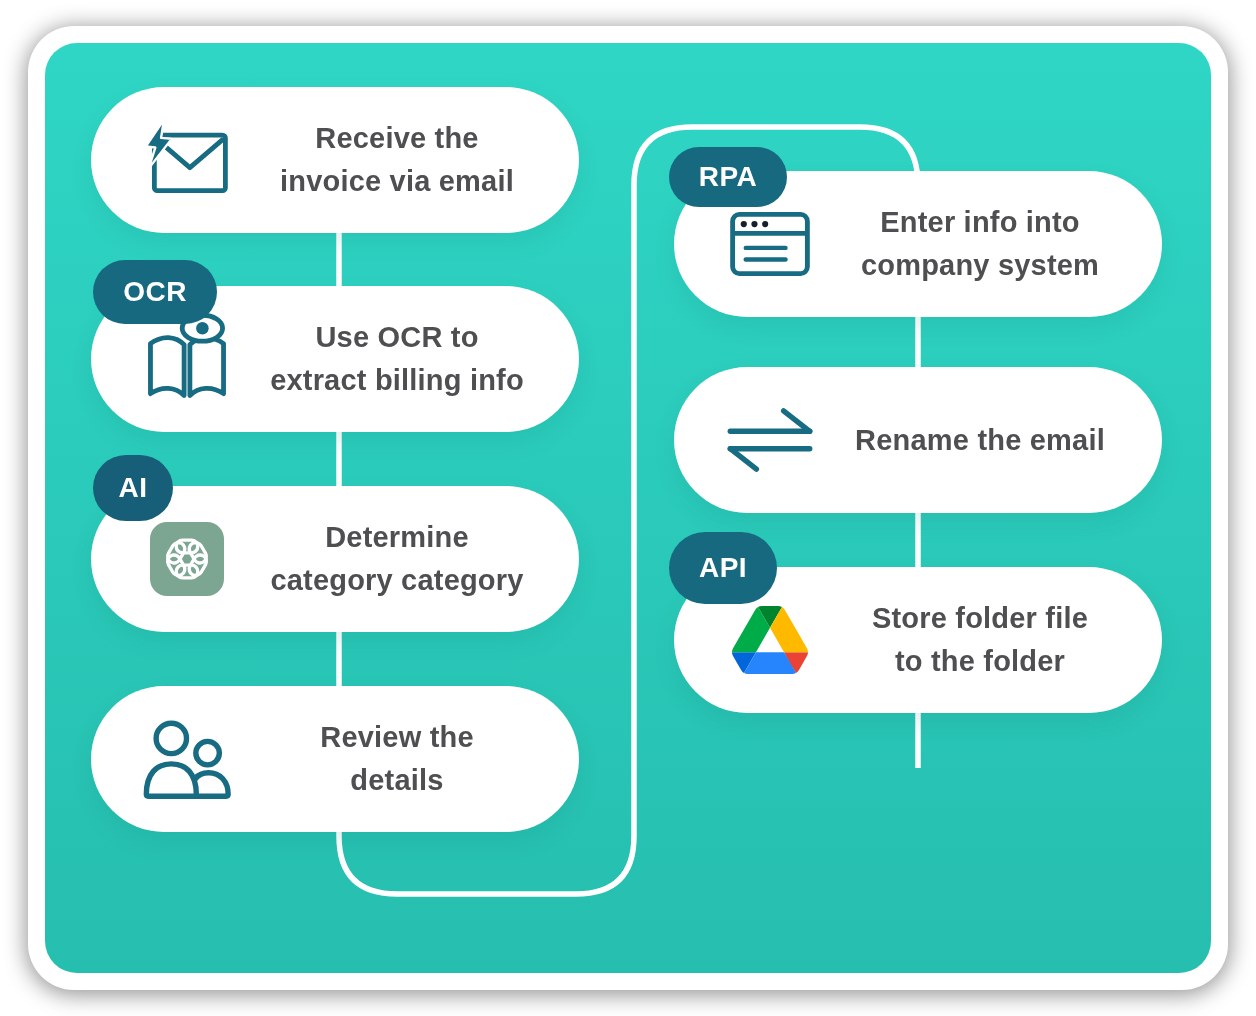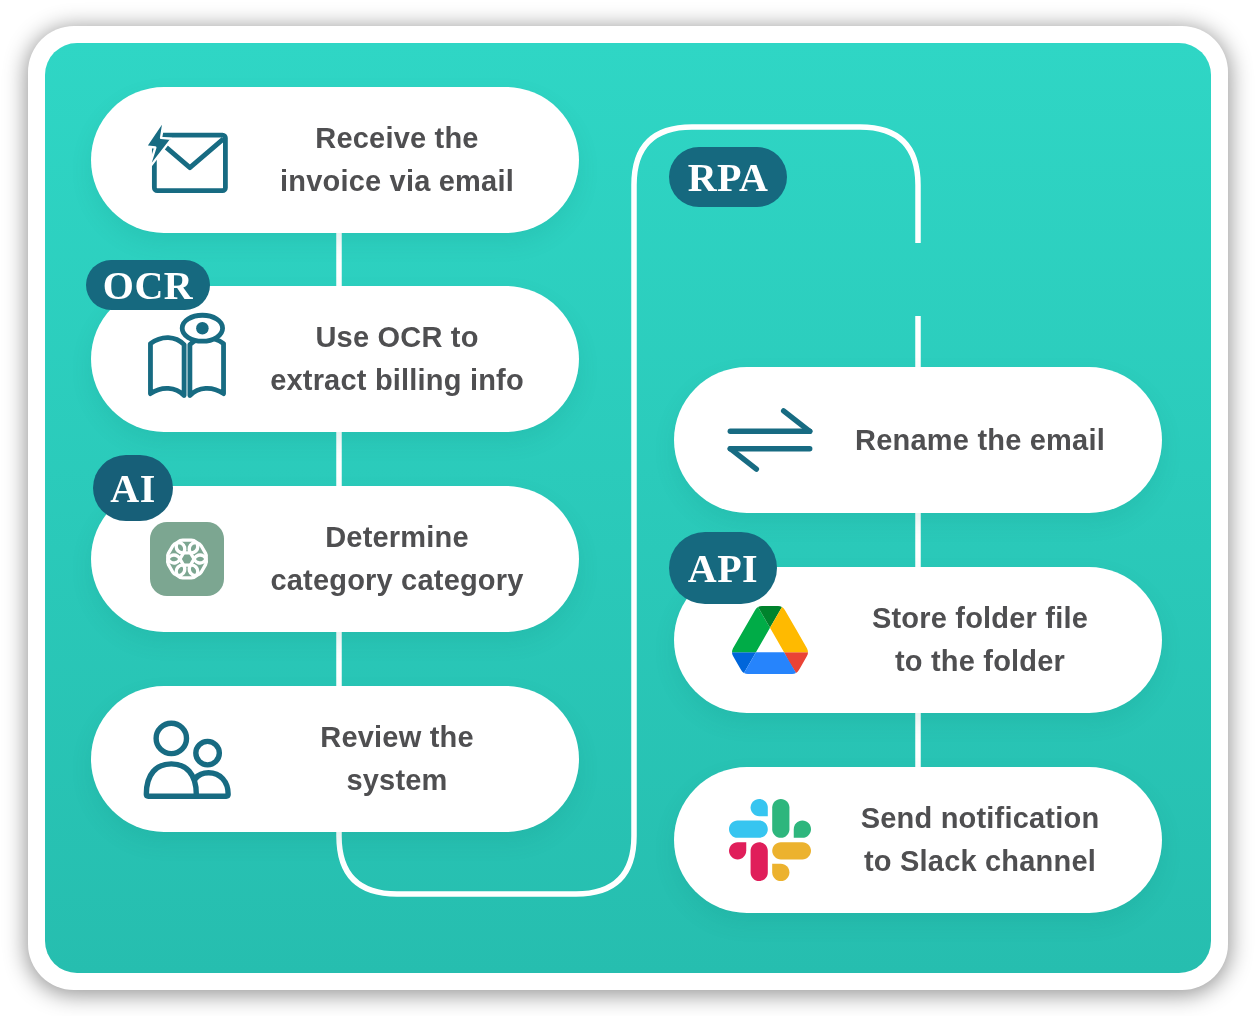--- a/index.html
+++ b/index.html
@@ -32,23 +32,23 @@
     position:absolute;left:152px;right:28px;top:50%;transform:translateY(-50%);
     text-align:center;white-space:pre-line;
     font-size:29px;line-height:43px;font-weight:600;color:#4F4F51;
     letter-spacing:0.2px;
   }
   .col-left{left:46px;}
   .col-right{left:629px;}
   .badge{
     position:absolute;z-index:2;background:#16697F;color:#ffffff;
     border-radius:999px;display:flex;align-items:center;justify-content:center;
-    font-size:40px;font-weight:bold;letter-spacing:0.5px;font-family:Liberation Serif, serif;
+    font-size:28px;font-weight:bold;letter-spacing:0.5px;
   }
-  .badge-ocr{left:41px;top:217px;width:124px;height:50px;}
+  .badge-ocr{left:48px;top:217px;width:124px;height:64px;}
   .badge-ai{left:48px;top:412px;width:80px;height:66px;border-radius:40px;background:#175F78;}
   .badge-rpa{left:624px;top:104px;width:118px;height:60px;}
   .badge-api{left:624px;top:489px;width:108px;height:72px;}
   .openai-chip{
     width:74px;height:74px;border-radius:17px;background:#7CA691;
     display:flex;align-items:center;justify-content:center;
   }
 </style>
 </head>
 <body>
@@ -121,23 +121,40 @@
         <svg width="98" height="86" viewBox="0 0 100 86">
           <g stroke="#176B82" stroke-width="5.5" stroke-linejoin="round" fill="#FFFFFF">
             <circle cx="71" cy="37" r="12"></circle>
             <path d="M53 81 C54 64 61 57 72 57 C84 57 92 66 92 79 Q92 81 90 81 L55 81 Z"></path>
             <path d="M8.5 79 C8.5 58 19 48 34 48 C49 48 59.5 58 59.5 79 Q59.5 81 57.5 81 L10.5 81 Q8.5 81 8.5 79 Z"></path>
             <circle cx="34" cy="22" r="15.5"></circle>
           </g>
         </svg>
       </div>
       <div class="label">Review the
-system</div>
+details</div>
     </div>
 
+    <div class="pill col-right" style="top:128px">
+      <div class="icon-wrap">
+        <svg width="82" height="66" viewBox="0 0 84 68">
+          <rect x="3.5" y="3.5" width="77" height="61" rx="7" fill="#FFFFFF" stroke="#176B82" stroke-width="5"></rect>
+          <path d="M3.5 23 H80.5" stroke="#176B82" stroke-width="5"></path>
+          <circle cx="15" cy="13.5" r="3.2" fill="#16202A"></circle>
+          <circle cx="26" cy="13.5" r="3.2" fill="#16202A"></circle>
+          <circle cx="37" cy="13.5" r="3.2" fill="#16202A"></circle>
+          <g stroke="#176B82" stroke-width="4.5" stroke-linecap="round">
+            <path d="M17 38 H58"></path>
+            <path d="M17 50 H58"></path>
+          </g>
+        </svg>
+      </div>
+      <div class="label">Enter info into
+company system</div>
+    </div>
 
     <div class="pill col-right" style="top:324px">
       <div class="icon-wrap">
         <svg width="90" height="64" viewBox="0 0 92 66">
           <g stroke="#176B82" stroke-width="5.5" fill="none" stroke-linecap="round">
             <path d="M5 24 H87"></path>
             <path d="M87 24 L60 3"></path>
             <path d="M87 42 H5"></path>
             <path d="M5 42 L32 63"></path>
           </g>
@@ -154,36 +171,20 @@
           <path fill="#EA4335" d="m73.55 76.8c1.35-.8 2.5-1.9 3.3-3.3l1.6-2.75 7.65-13.25c.8-1.4 1.2-2.95 1.2-4.5h-27.5l5.85 11.5z"></path>
           <path fill="#00832D" d="m43.65 25 13.75-23.8c-1.35-.8-2.9-1.2-4.5-1.2h-18.5c-1.6 0-3.15.45-4.5 1.2z"></path>
           <path fill="#2684FC" d="m59.8 53h-32.3l-13.75 23.8c1.35.8 2.9 1.2 4.5 1.2h50.8c1.6 0 3.15-.45 4.5-1.2z"></path>
           <path fill="#FFBA00" d="m73.4 26.5-12.7-22c-.8-1.4-1.95-2.5-3.3-3.3l-13.75 23.8 16.15 28h27.45c0-1.55-.4-3.1-1.2-4.5z"></path>
         </svg>
       </div>
       <div class="label">Store folder file
 to the folder</div>
     </div>
 
-    <div class="pill col-right" style="top:724px">
-      <div class="icon-wrap">
-        <svg width="82" height="82" viewBox="0 0 122.8 122.8">
-          <path fill="#E01E5A" d="M25.8 77.6c0 7.1-5.8 12.9-12.9 12.9S0 84.7 0 77.6s5.8-12.9 12.9-12.9h12.9v12.9z"></path>
-          <path fill="#E01E5A" d="M32.3 77.6c0-7.1 5.8-12.9 12.9-12.9s12.9 5.8 12.9 12.9v32.3c0 7.1-5.8 12.9-12.9 12.9s-12.9-5.8-12.9-12.9V77.6z"></path>
-          <path fill="#36C5F0" d="M45.2 25.8c-7.1 0-12.9-5.8-12.9-12.9S38.1 0 45.2 0s12.9 5.8 12.9 12.9v12.9H45.2z"></path>
-          <path fill="#36C5F0" d="M45.2 32.3c7.1 0 12.9 5.8 12.9 12.9s-5.8 12.9-12.9 12.9H12.9C5.8 58.1 0 52.3 0 45.2s5.8-12.9 12.9-12.9h32.3z"></path>
-          <path fill="#2EB67D" d="M97 45.2c0-7.1 5.8-12.9 12.9-12.9s12.9 5.8 12.9 12.9-5.8 12.9-12.9 12.9H97V45.2z"></path>
-          <path fill="#2EB67D" d="M90.5 45.2c0 7.1-5.8 12.9-12.9 12.9s-12.9-5.8-12.9-12.9V12.9C64.7 5.8 70.5 0 77.6 0s12.9 5.8 12.9 12.9v32.3z"></path>
-          <path fill="#ECB22E" d="M77.6 97c7.1 0 12.9 5.8 12.9 12.9s-5.8 12.9-12.9 12.9-12.9-5.8-12.9-12.9V97h12.9z"></path>
-          <path fill="#ECB22E" d="M77.6 90.5c-7.1 0-12.9-5.8-12.9-12.9s5.8-12.9 12.9-12.9h32.3c7.1 0 12.9 5.8 12.9 12.9s-5.8 12.9-12.9 12.9H77.6z"></path>
-        </svg>
-      </div>
-      <div class="label">Send notification
-to Slack channel</div>
-    </div>
 
     <div class="badge badge-ocr">OCR</div>
     <div class="badge badge-ai">AI</div>
     <div class="badge badge-rpa">RPA</div>
     <div class="badge badge-api">API</div>
 
   </div>
 </div>
 
 </body></html>

